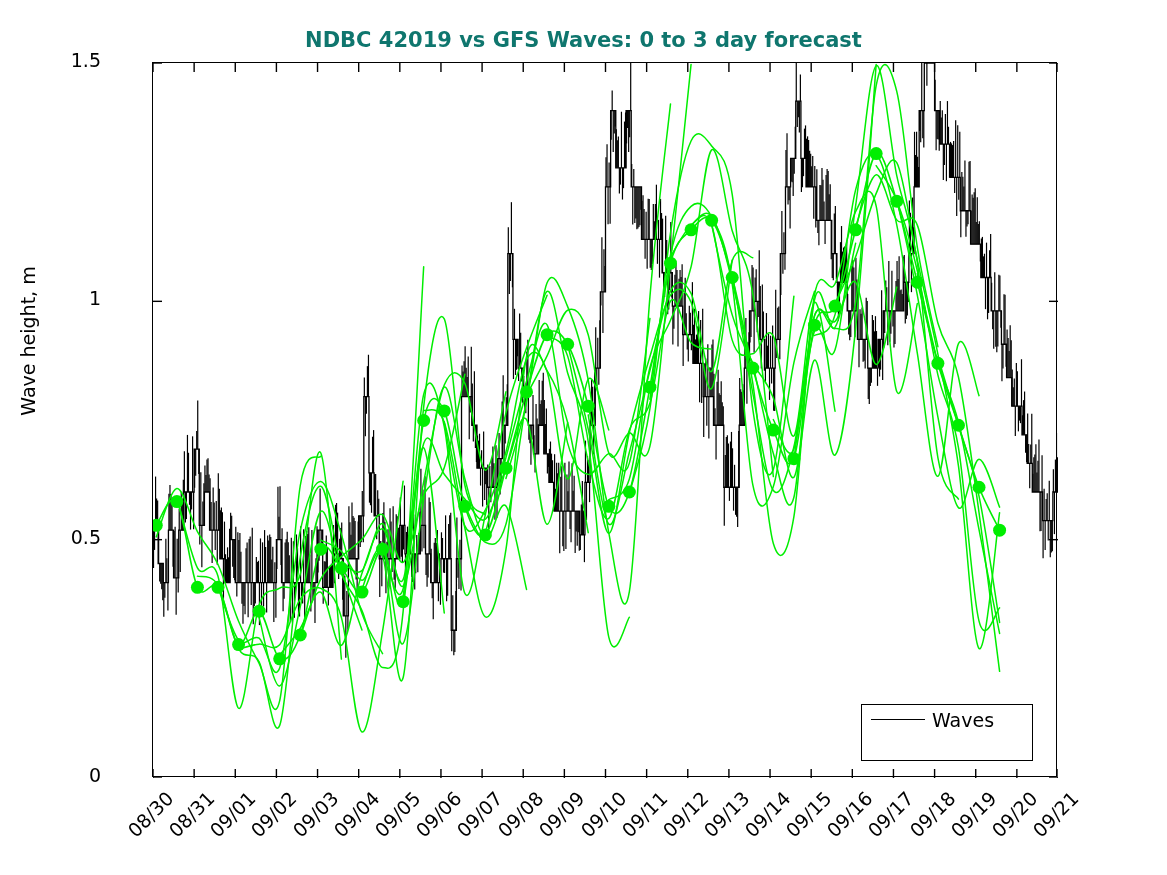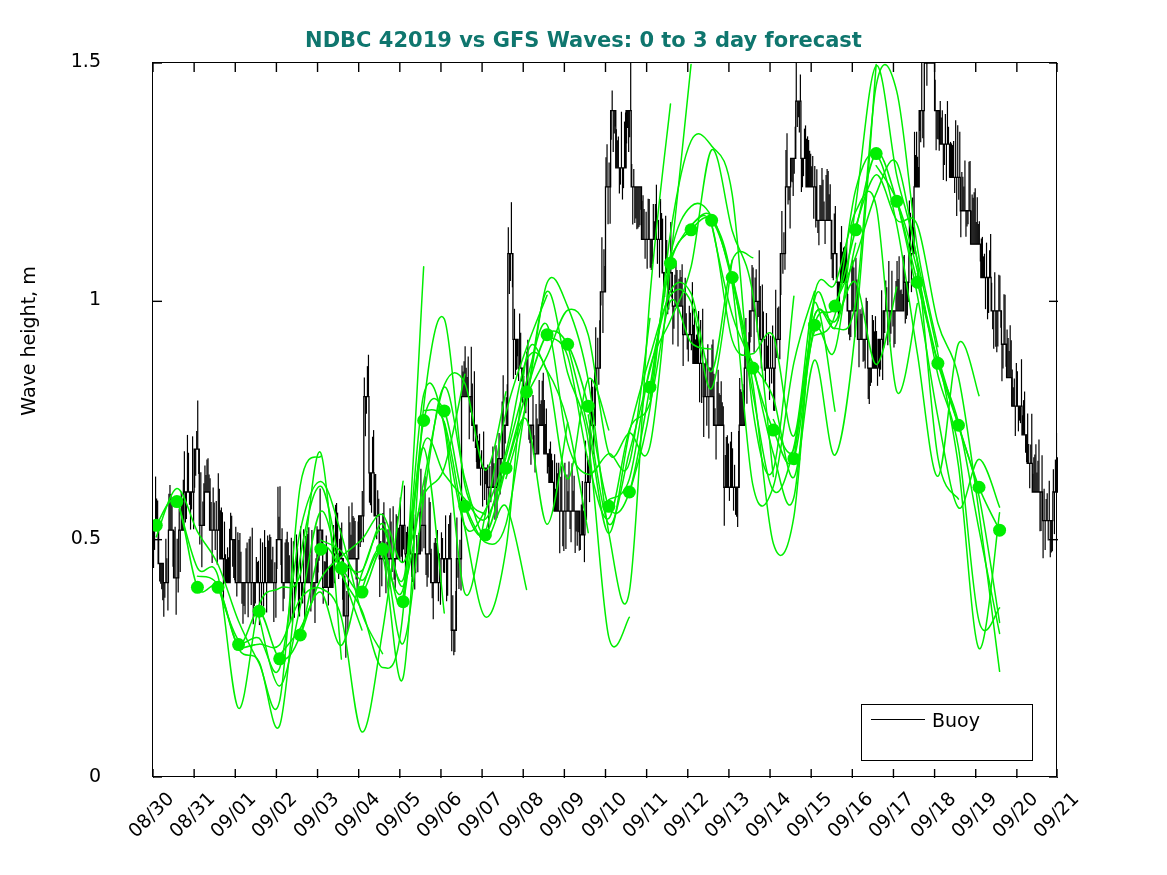--- a/index.html
+++ b/index.html
@@ -1218,17 +1218,17 @@
           <circle cx="805.4499999999999" cy="362.26666666666665" r="6.5" fill="#00EE00" stroke="none"></circle>
           <circle cx="826.0181818181817" cy="424.23333333333335" r="6.5" fill="#00EE00" stroke="none"></circle>
           <circle cx="846.5863636363636" cy="467.1333333333333" r="6.5" fill="#00EE00" stroke="none"></circle>
         </g>
     </svg>
   </div>
 
   <div id="legend">
     <div class="legend-row" style="top:2px;">
       <div class="legend-swatch" style="border-top-color: rgb(0, 0, 0);"></div>
-      <div class="legend-text">Buoy</div>
+      <div class="legend-text">Waves</div>
     </div>
   </div>
 
 </div>
 
 </body></html>

